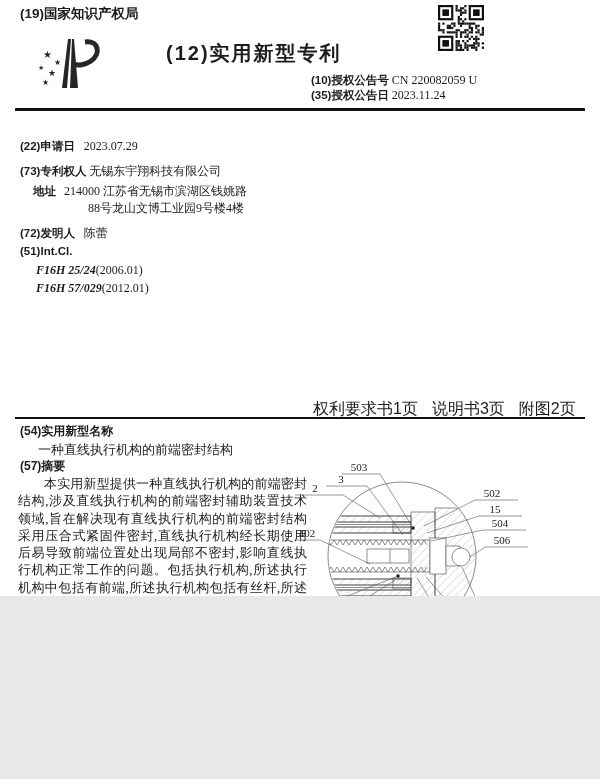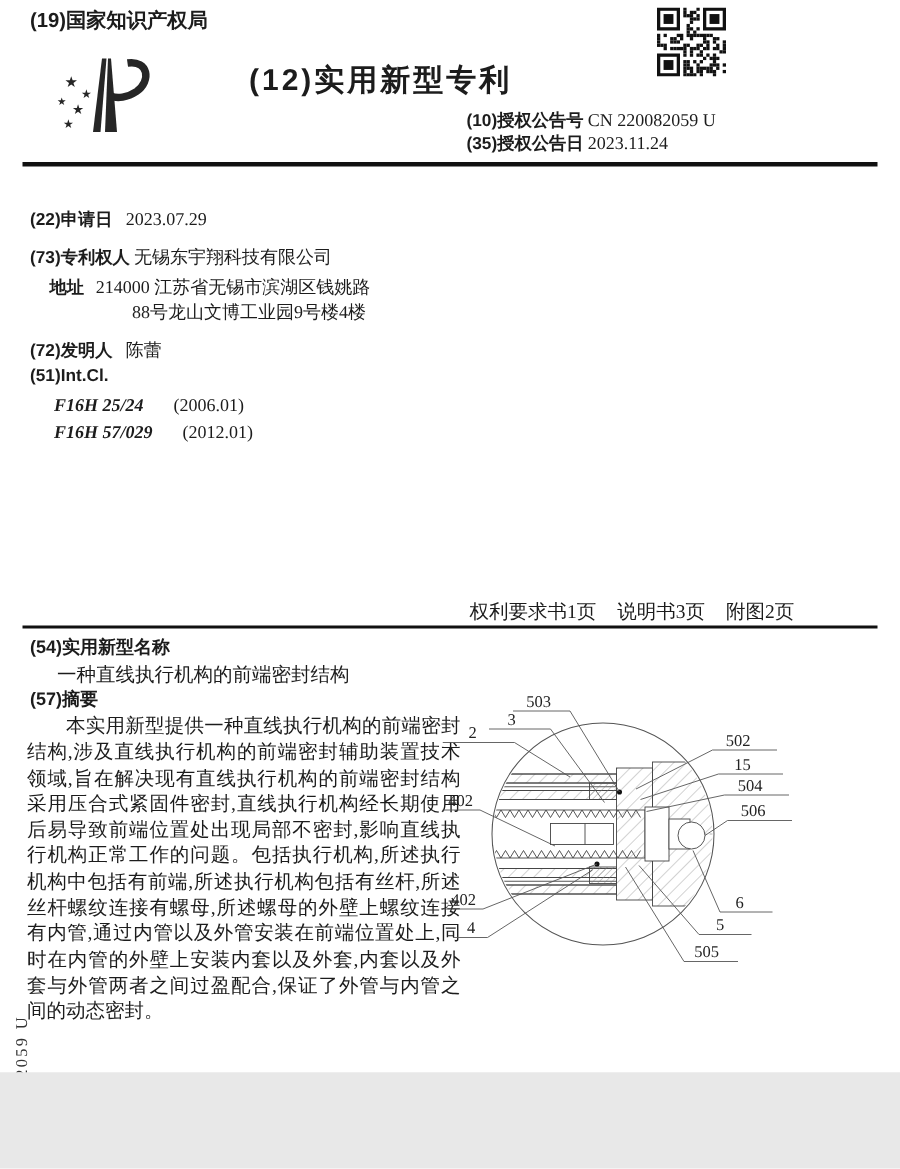--- a/index.html
+++ b/index.html
@@ -1,34 +1,34 @@
 <!DOCTYPE html>
 <html><head>
 <meta charset="utf-8">
 <style>
   html,body{margin:0;padding:0;background:#e8e8e8;}
   .page{
-    position:relative;width:600px;height:715px;background:#ffffff;
+    position:relative;width:600px;height:596px;background:#ffffff;
     margin:0 auto;overflow:hidden;
     font-family:"Liberation Serif","DejaVu Serif",serif;color:#1c1c1c;
   }
   .abs{position:absolute;}
   .lbl{font-family:"Liberation Sans","DejaVu Sans",sans-serif;font-weight:bold;}
   .val{font-family:"Liberation Serif","DejaVu Serif",serif;}
   .office{left:20px;top:5px;font-size:13.5px;}
   .doc-title{left:166px;top:40px;font-size:20px;letter-spacing:2px;font-weight:bold;
     font-family:"Liberation Sans","DejaVu Sans",sans-serif;}
   .hdr-row{font-size:11.5px;white-space:nowrap;}
   .hdr-row .val{font-size:12px;}
   .rule{left:15px;width:570px;background:#111;}
   .bib-row{font-size:11.5px;white-space:nowrap;}
   .bib-row .val{font-size:12px;}
   .intcl{font-size:12px;font-style:italic;font-weight:bold;}
-  .intcl .ver{font-style:normal;font-weight:normal;margin-left:20px;}
-  .pages-info{font-size:13px;font-family:Liberation Serif, serif;}
+  .intcl .ver{font-style:normal;font-weight:normal;}
+  .pages-info{font-size:16px;font-family:Liberation Sans, sans-serif;}
   .pages-info span{margin-right:14px;}
   .sec-label{font-size:12px;}
   .invention-title{font-size:13px;}
   .abstract{
     left:18px;top:475px;width:289px;font-size:13px;line-height:17.3px;
     text-align:justify;text-indent:2em;
   }
   .vertical-num{
     left:9px;top:776px;transform:rotate(-90deg);transform-origin:0 0;
     font-size:11px;letter-spacing:1.5px;white-space:nowrap;color:#333;

